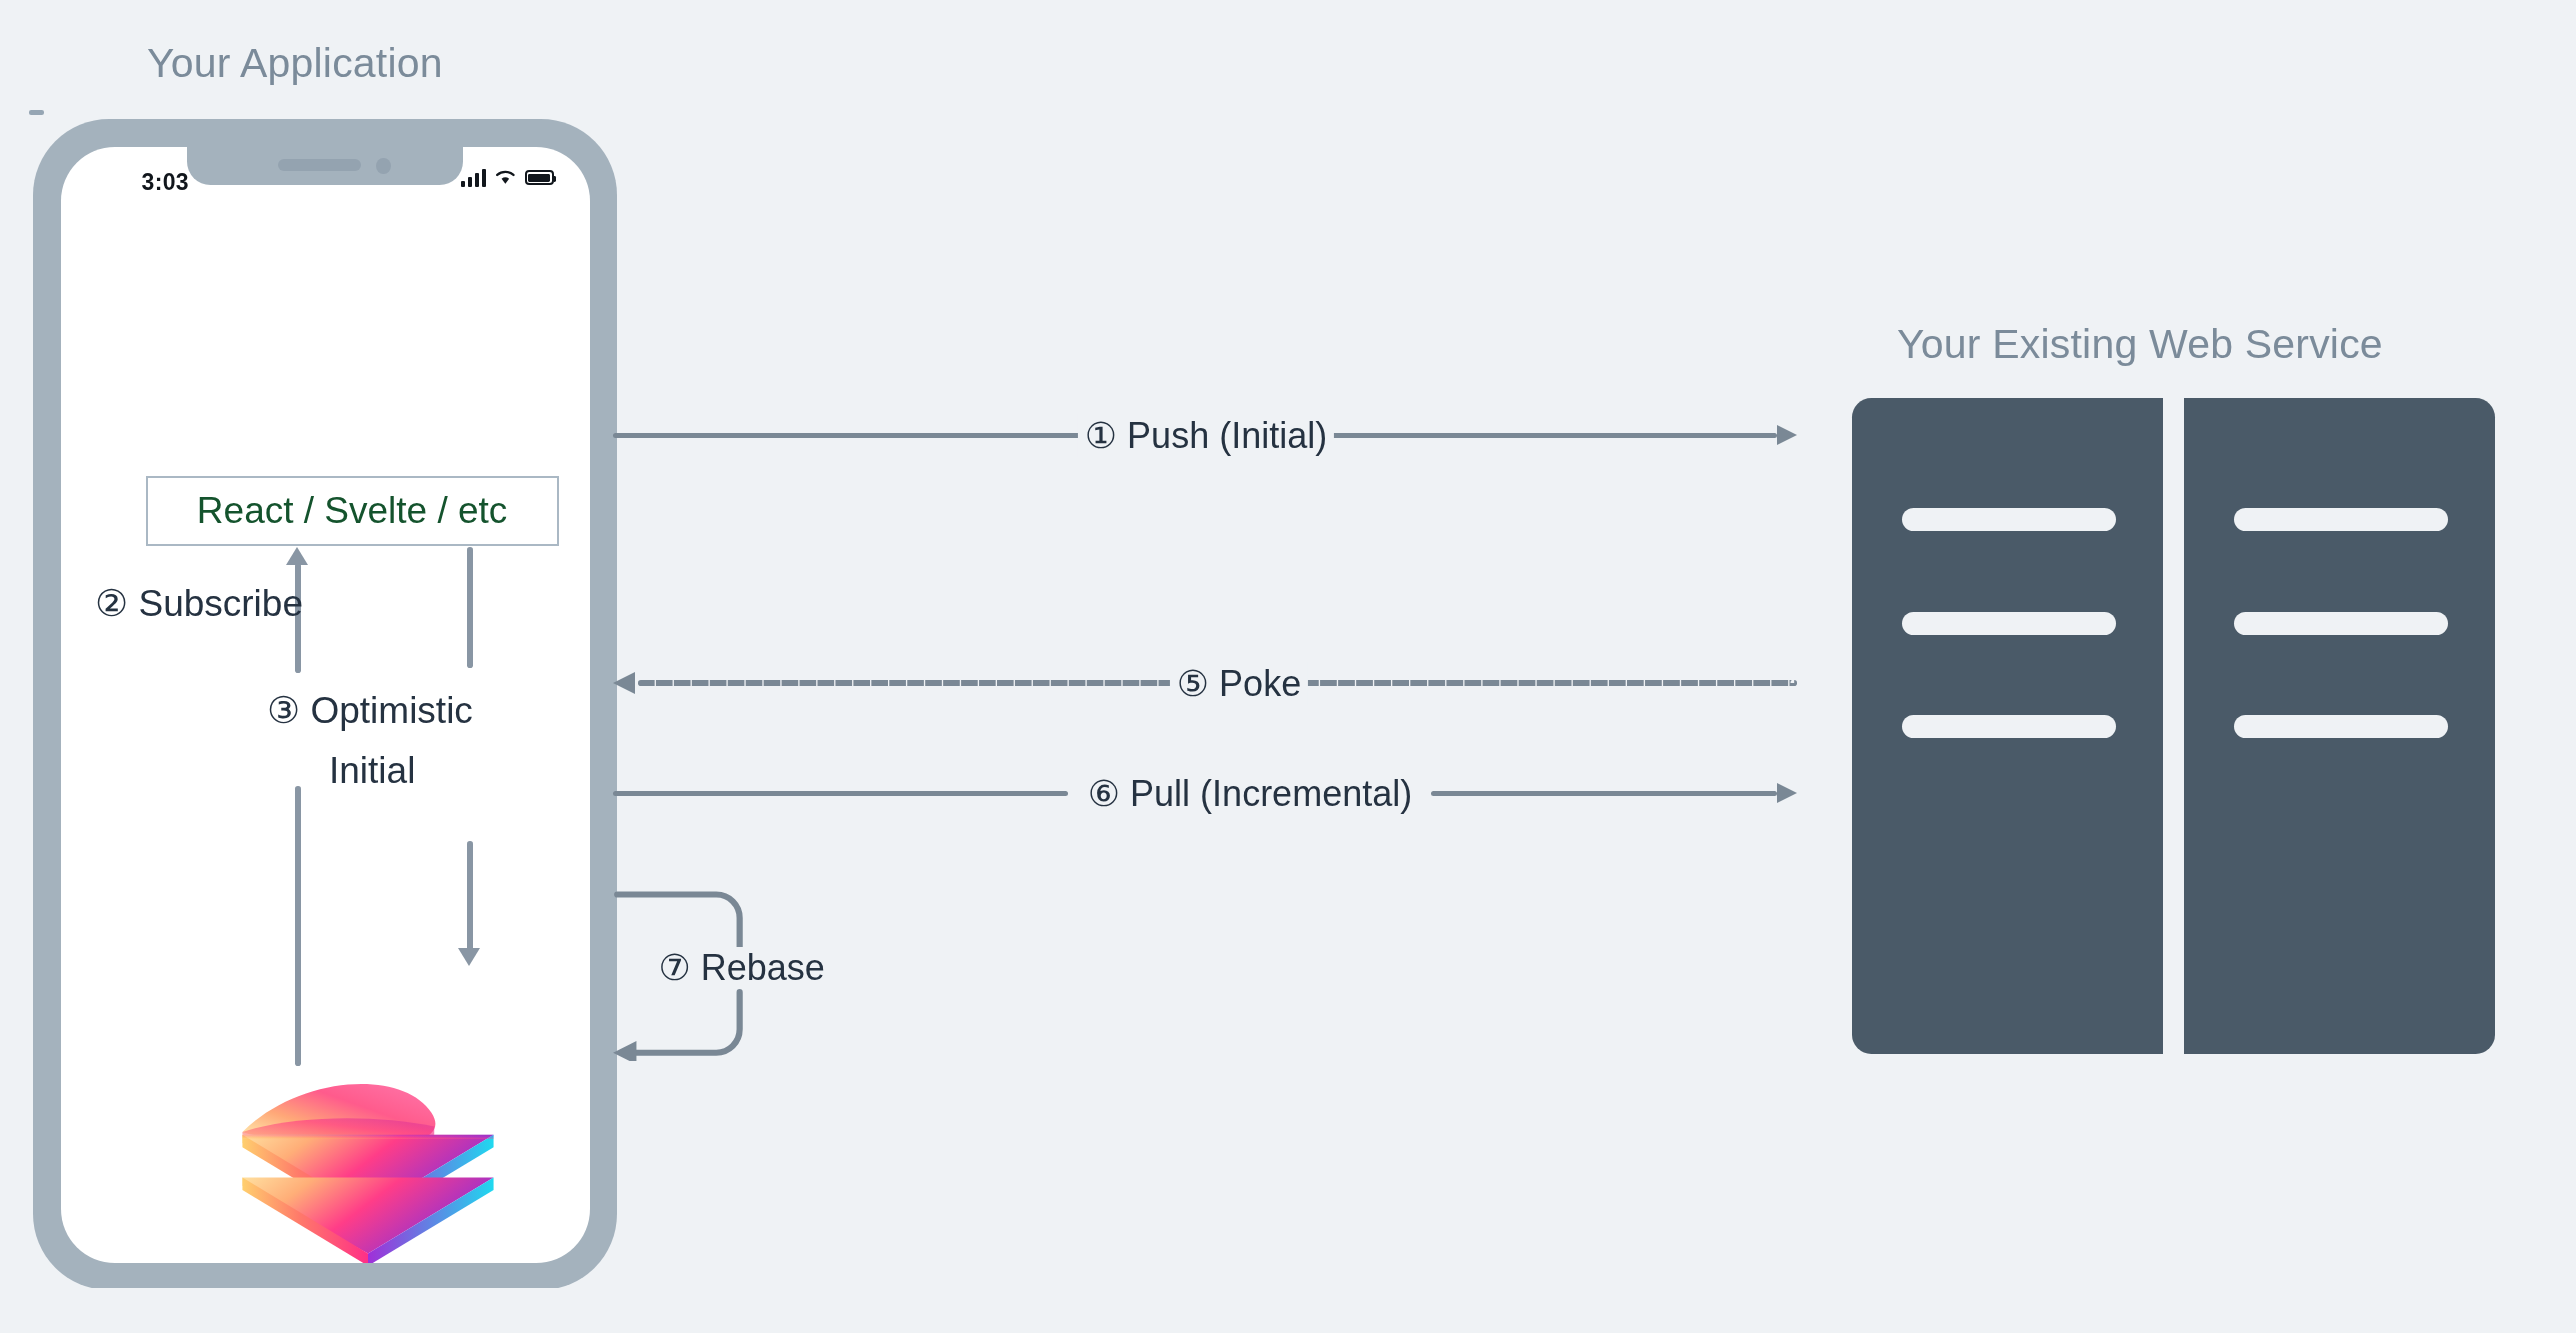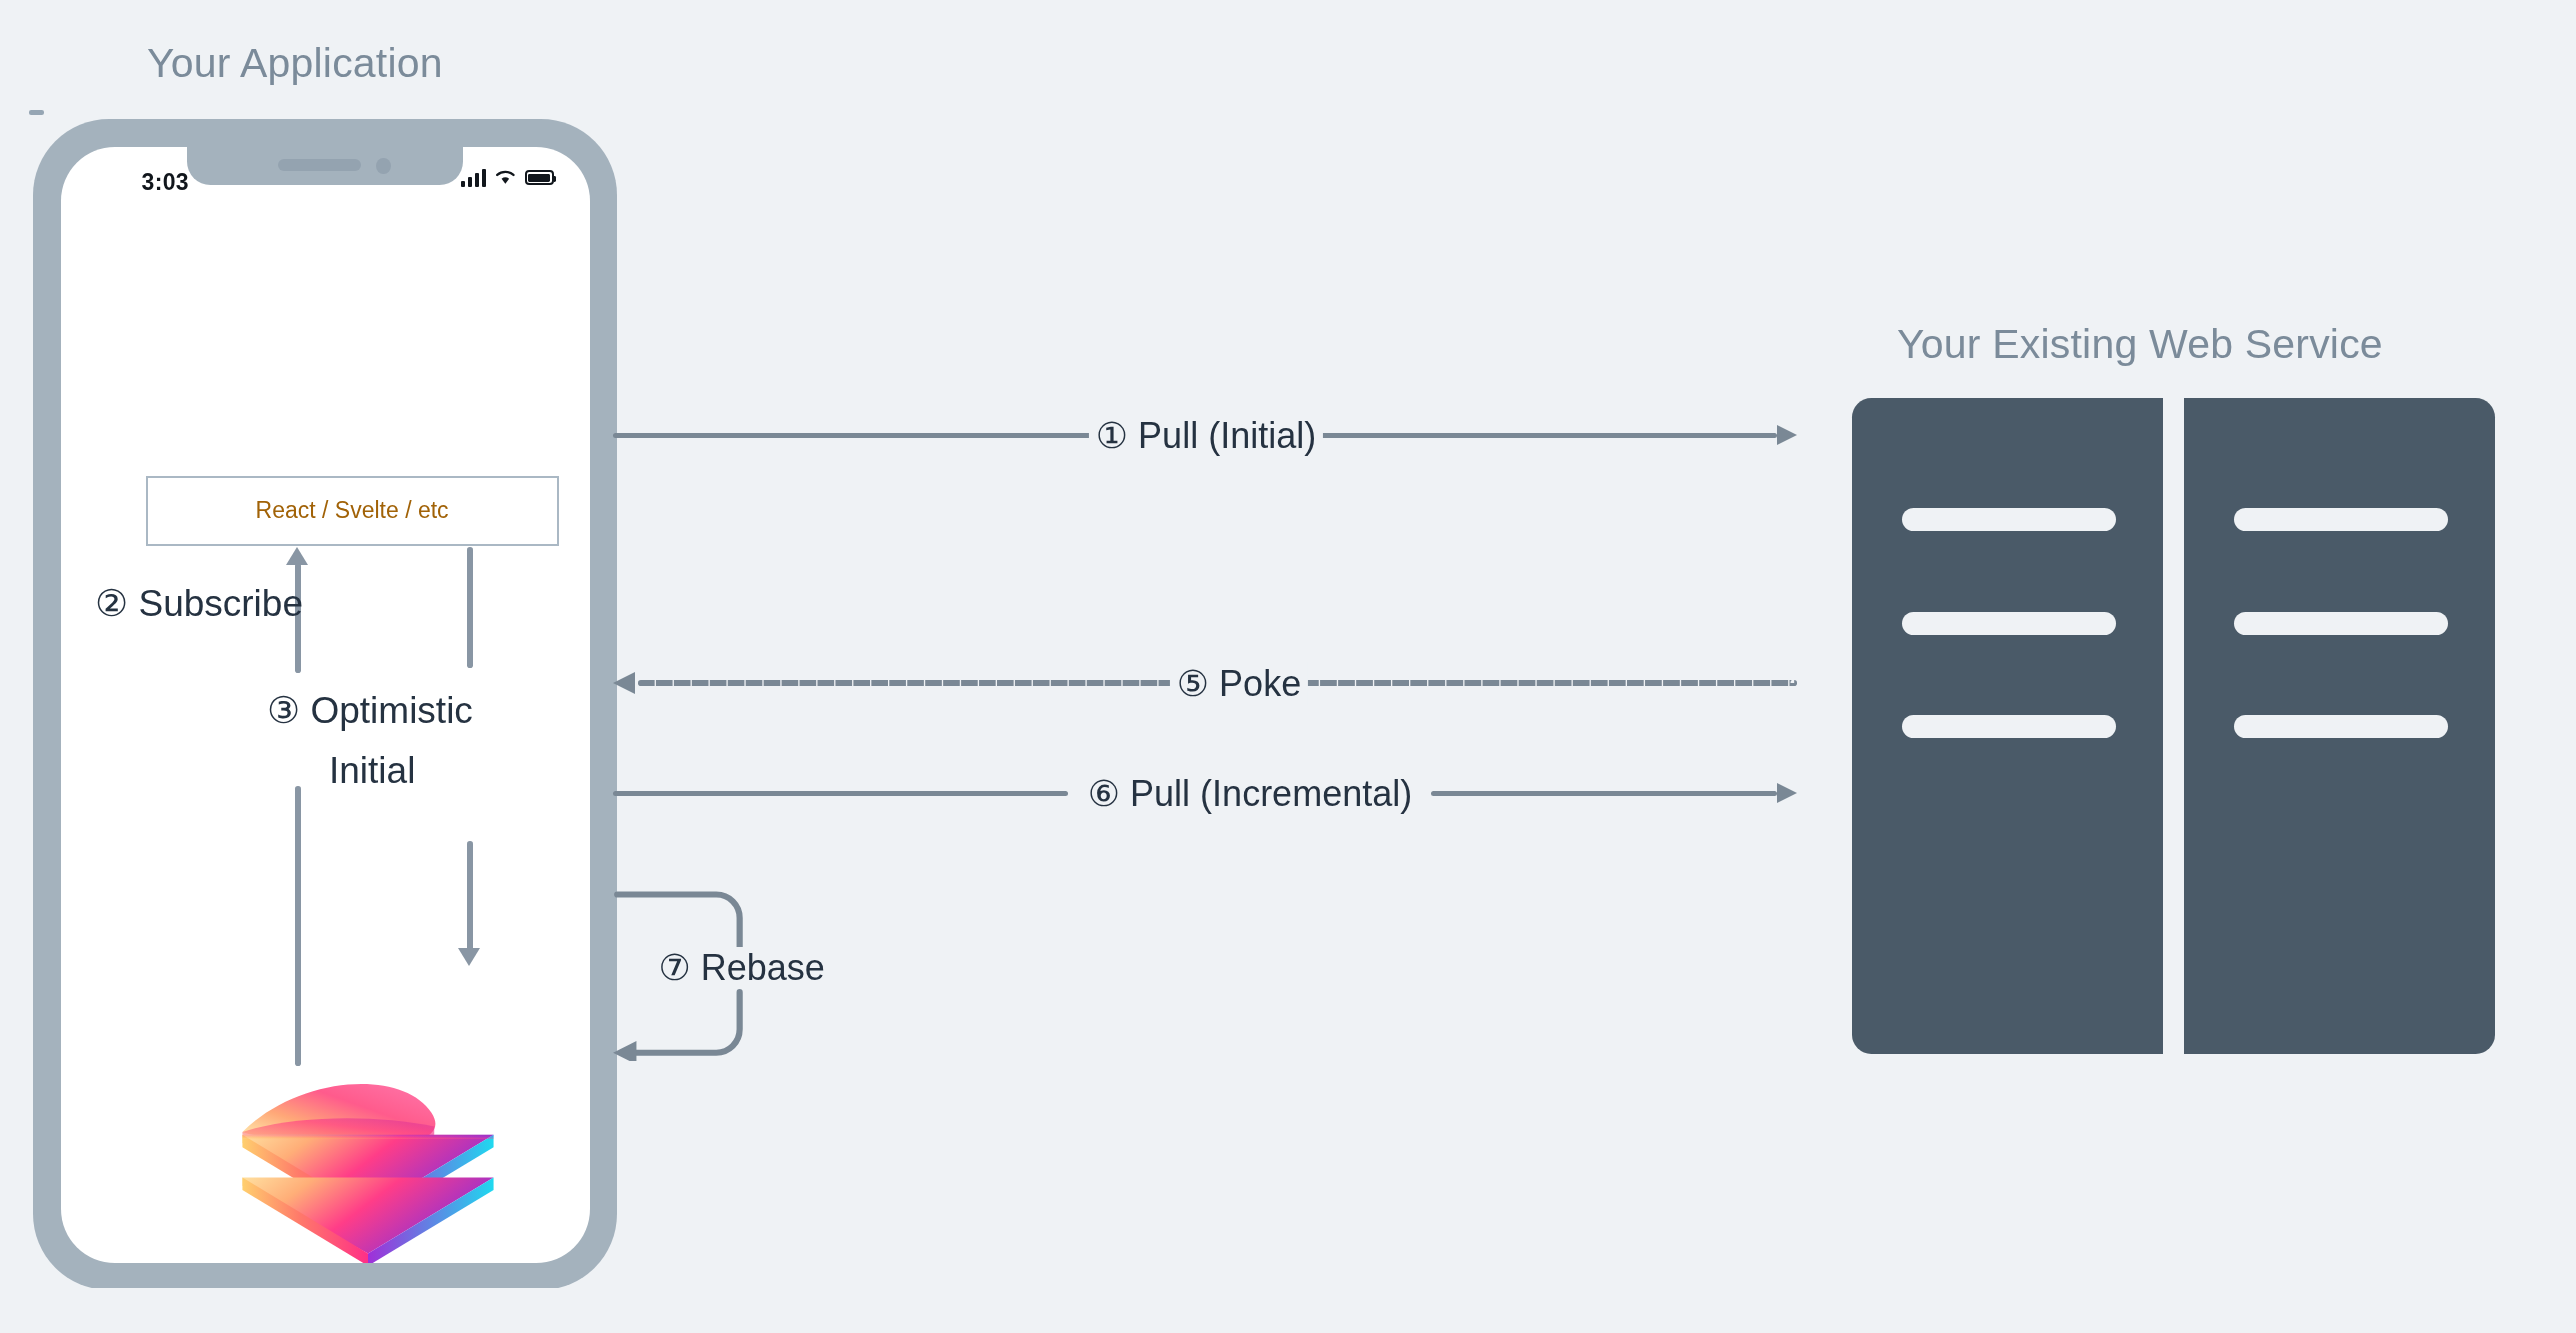--- a/index.html
+++ b/index.html
@@ -142,22 +142,22 @@
     left: 85px;  top: 329px;
     width: 413px; height: 70px;
     border: 2.1px solid #aab8c4;
     background: #ffffff;
     box-sizing: border-box;
     display: flex;
     align-items: center;
     justify-content: center;
   }
   #framework-label {
-    font-size: 23px;
-    color: #a16207;
+    font-size: 37px;
+    color: #14532d;
     white-space: nowrap;
   }
 
   
   .v-line {
     position: absolute;
     width: 6.2px;
     background: #8996a4;
     border-radius: 2.8px;
   }
@@ -393,21 +393,21 @@
 
   <div style="position:absolute; left:95px; top:582px; font-size:37px; color:#253241; white-space:nowrap;">② Subscribe</div>
 
   <div style="position:absolute; left:267px; top:689px; font-size:37px; color:#253241; white-space:nowrap;">③ Optimistic</div>
   <div style="position:absolute; left:329px; top:750px; font-size:37px; color:#253241; white-space:nowrap;">Initial</div>
 
   <div class="flow" id="flow-pull-initial">
     <div class="seg" style="left:0; width:524px;"></div>
     <div class="seg" style="left:661px; width:503px;"></div>
     <div class="head-r" style="left:1164px;"></div>
-    <div class="flow-label" style="left:593px;">① Pull (Initial)</div>
+    <div class="flow-label" style="left:593px;">① Push (Initial)</div>
   </div>
 
 
   <div class="flow" id="flow-poke">
     <div class="head-l" style="left:0;"></div>
     <div class="seg dashed" style="left:25px; width:537px;"></div>
     <div class="seg dashed" style="left:689px; width:495px;"></div>
     <div class="flow-label" style="left:626px;text-align:center;">⑤ Poke</div>
   </div>
 

